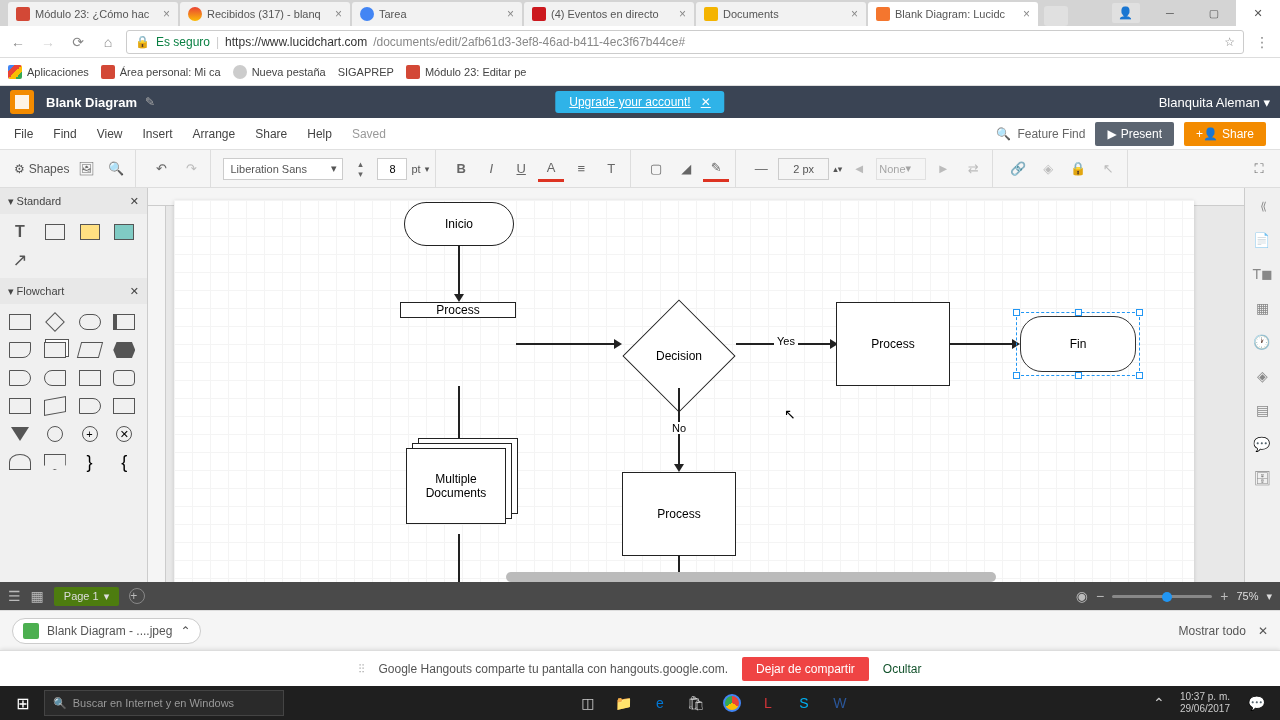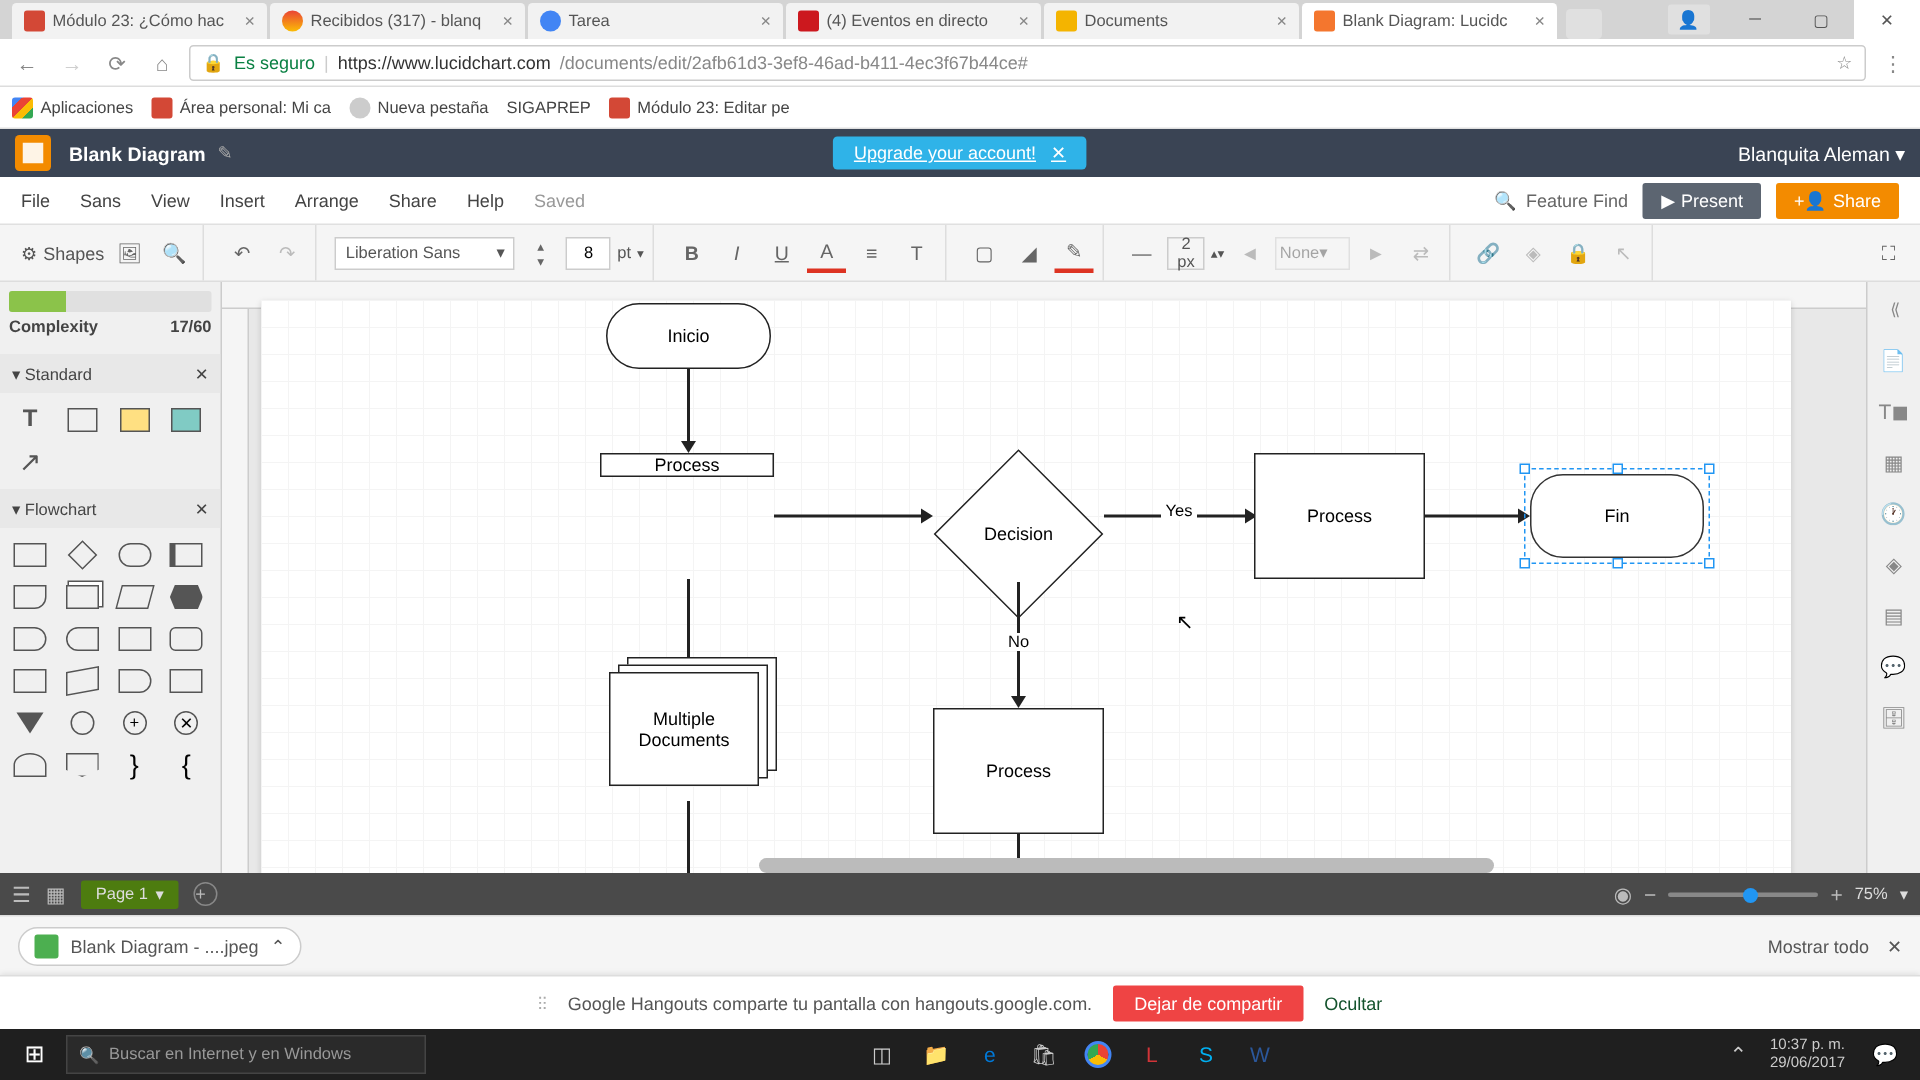--- a/index.html
+++ b/index.html
@@ -56,21 +56,21 @@
 .btn-present { background: #5c6571; color: #fff; padding: 5px 12px; border-radius: 2px; font-size: 12px; display: flex; align-items: center; gap: 4px; }
 .btn-share { background: #f38b00; color: #fff; padding: 5px 12px; border-radius: 2px; font-size: 12px; display: flex; align-items: center; gap: 4px; }
 
 
 .toolbar { height: 38px; background: #f5f5f5; border-bottom: 1px solid #ddd; display: flex; align-items: center; padding: 0 8px; gap: 6px; font-size: 12px; color: #555; }
 .tb-group { display: flex; align-items: center; gap: 4px; padding: 0 6px; border-right: 1px solid #ddd; height: 100%; }
 .tb-group:last-child { border-right: none; }
 .tb-btn { width: 26px; height: 26px; display: flex; align-items: center; justify-content: center; color: #666; font-size: 13px; }
 .font-select { width: 120px; height: 22px; border: 1px solid #ccc; background: #fff; padding: 0 6px; display: flex; align-items: center; font-size: 11px; }
 .size-input { width: 30px; height: 22px; border: 1px solid #ccc; text-align: center; font-size: 11px; }
-.px-input { width: 25px; height: 22px; border: 1px solid #ccc; text-align: center; font-size: 11px; padding: 0 2px; }
+.px-input { width: 51px; height: 22px; border: 1px solid #ccc; text-align: center; font-size: 11px; padding: 0 2px; }
 
 
 .workspace { display: flex; height: calc(720px - 26px - 32px - 28px - 32px - 32px - 38px - 28px - 40px - 36px - 34px); position: relative; }
 
 
 .left-panel { width: 148px; background: #f0f0f0; border-right: 1px solid #ccc; display: flex; flex-direction: column; overflow: hidden; }
 .complexity-row { height: 48px; padding: 6px; font-size: 12px; color: #444; }
 .complexity-bar { height: 14px; background: #e0e0e0; border-radius: 2px; margin-bottom: 4px; position: relative; }
 .complexity-fill { height: 100%; width: 28%; background: #8bc34a; border-radius: 2px 0 0 2px; }
 .complexity-text { display: flex; justify-content: space-between; font-size: 11px; }
@@ -236,21 +236,21 @@
   <span class="pencil">✎</span>
   <div class="upgrade-banner">
     <span>Upgrade your account!</span>
     <span>✕</span>
   </div>
   <span class="user-name">Blanquita Aleman ▾</span>
 </div>
 
 <div class="menu-bar">
   <span>File</span>
-  <span>Sans</span>
+  <span>Find</span>
   <span>View</span>
   <span>Insert</span>
   <span>Arrange</span>
   <span>Share</span>
   <span>Help</span>
   <span style="color:#999">Saved</span>
   <div class="menu-right">
     <div class="feature-find">
       <span>🔍</span>
       <span>Feature Find</span>
@@ -316,29 +316,20 @@
     <span class="tb-btn" style="opacity:.4">◈</span>
     <span class="tb-btn">🔒</span>
     <span class="tb-btn" style="opacity:.4">↖</span>
   </div>
   <span class="tb-btn" style="margin-left:auto">⛶</span>
 </div>
 
 <div class="workspace">
 
   <div class="left-panel">
-    <div class="complexity-row">
-      <div class="complexity-bar">
-          <div class="complexity-fill"></div>
-        </div>
-      <div class="complexity-text">
-        <b>Complexity</b>
-        <b>17/60</b>
-      </div>
-    </div>
     <div class="section-header">
       <span>▾ <span>Standard</span></span>
       <span>✕</span>
     </div>
     <div class="shape-grid">
       <div class="shape-cell">
           <span class="shp-txt">T</span>
         </div>
       <div class="shape-cell">
           <div class="shp-box"></div>

